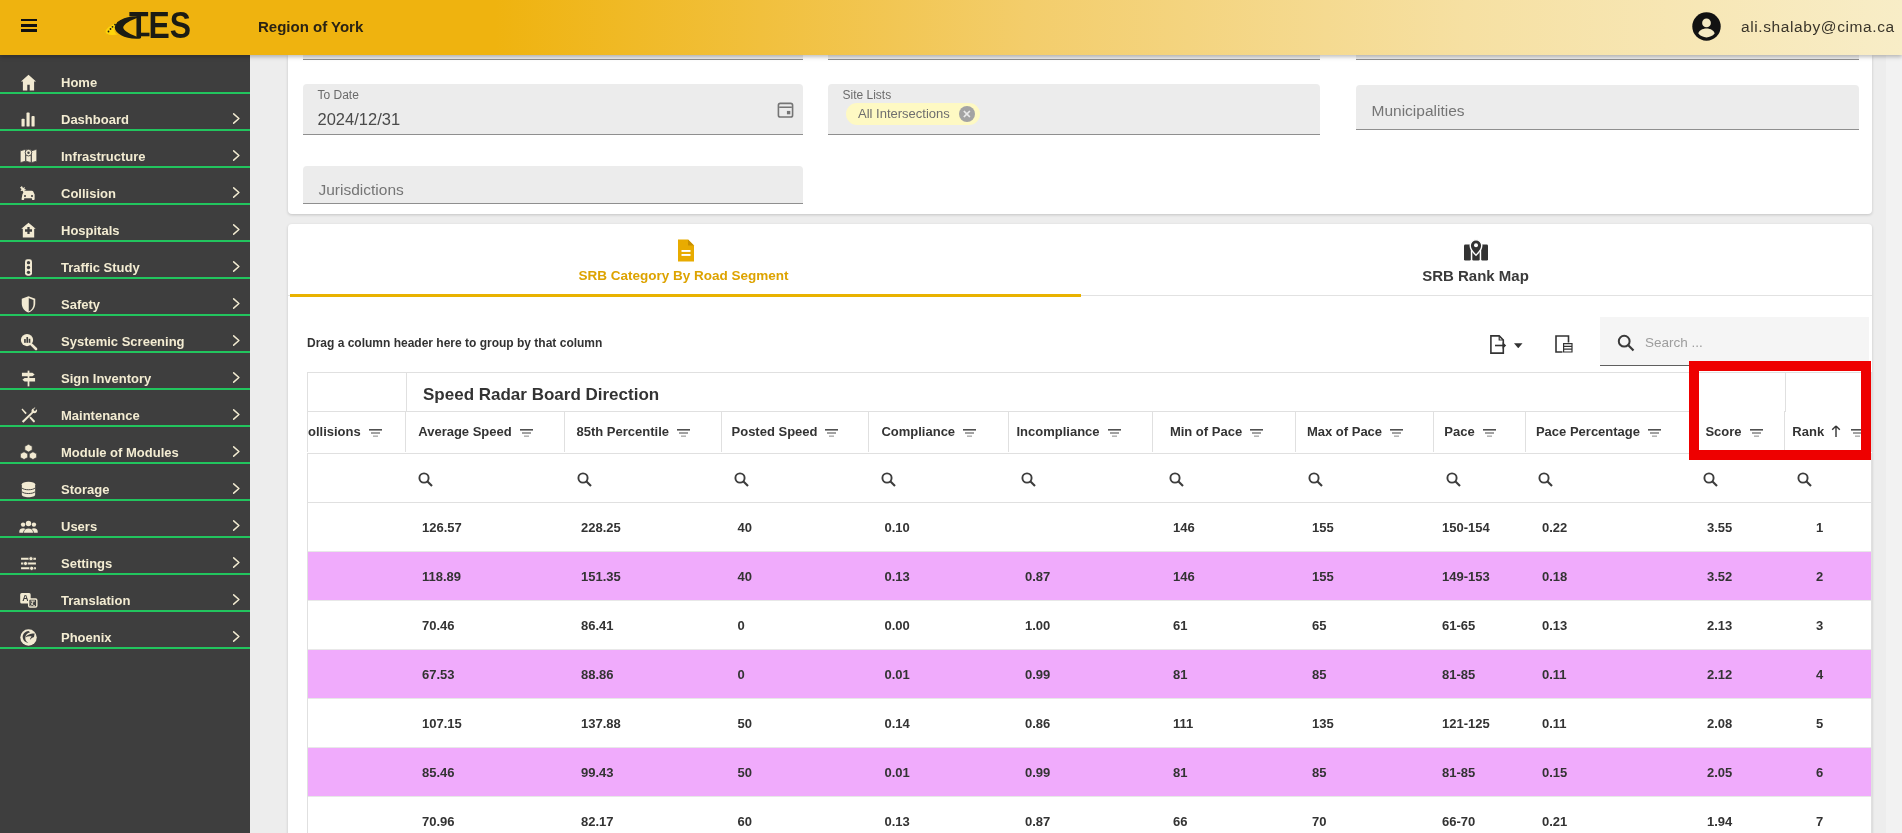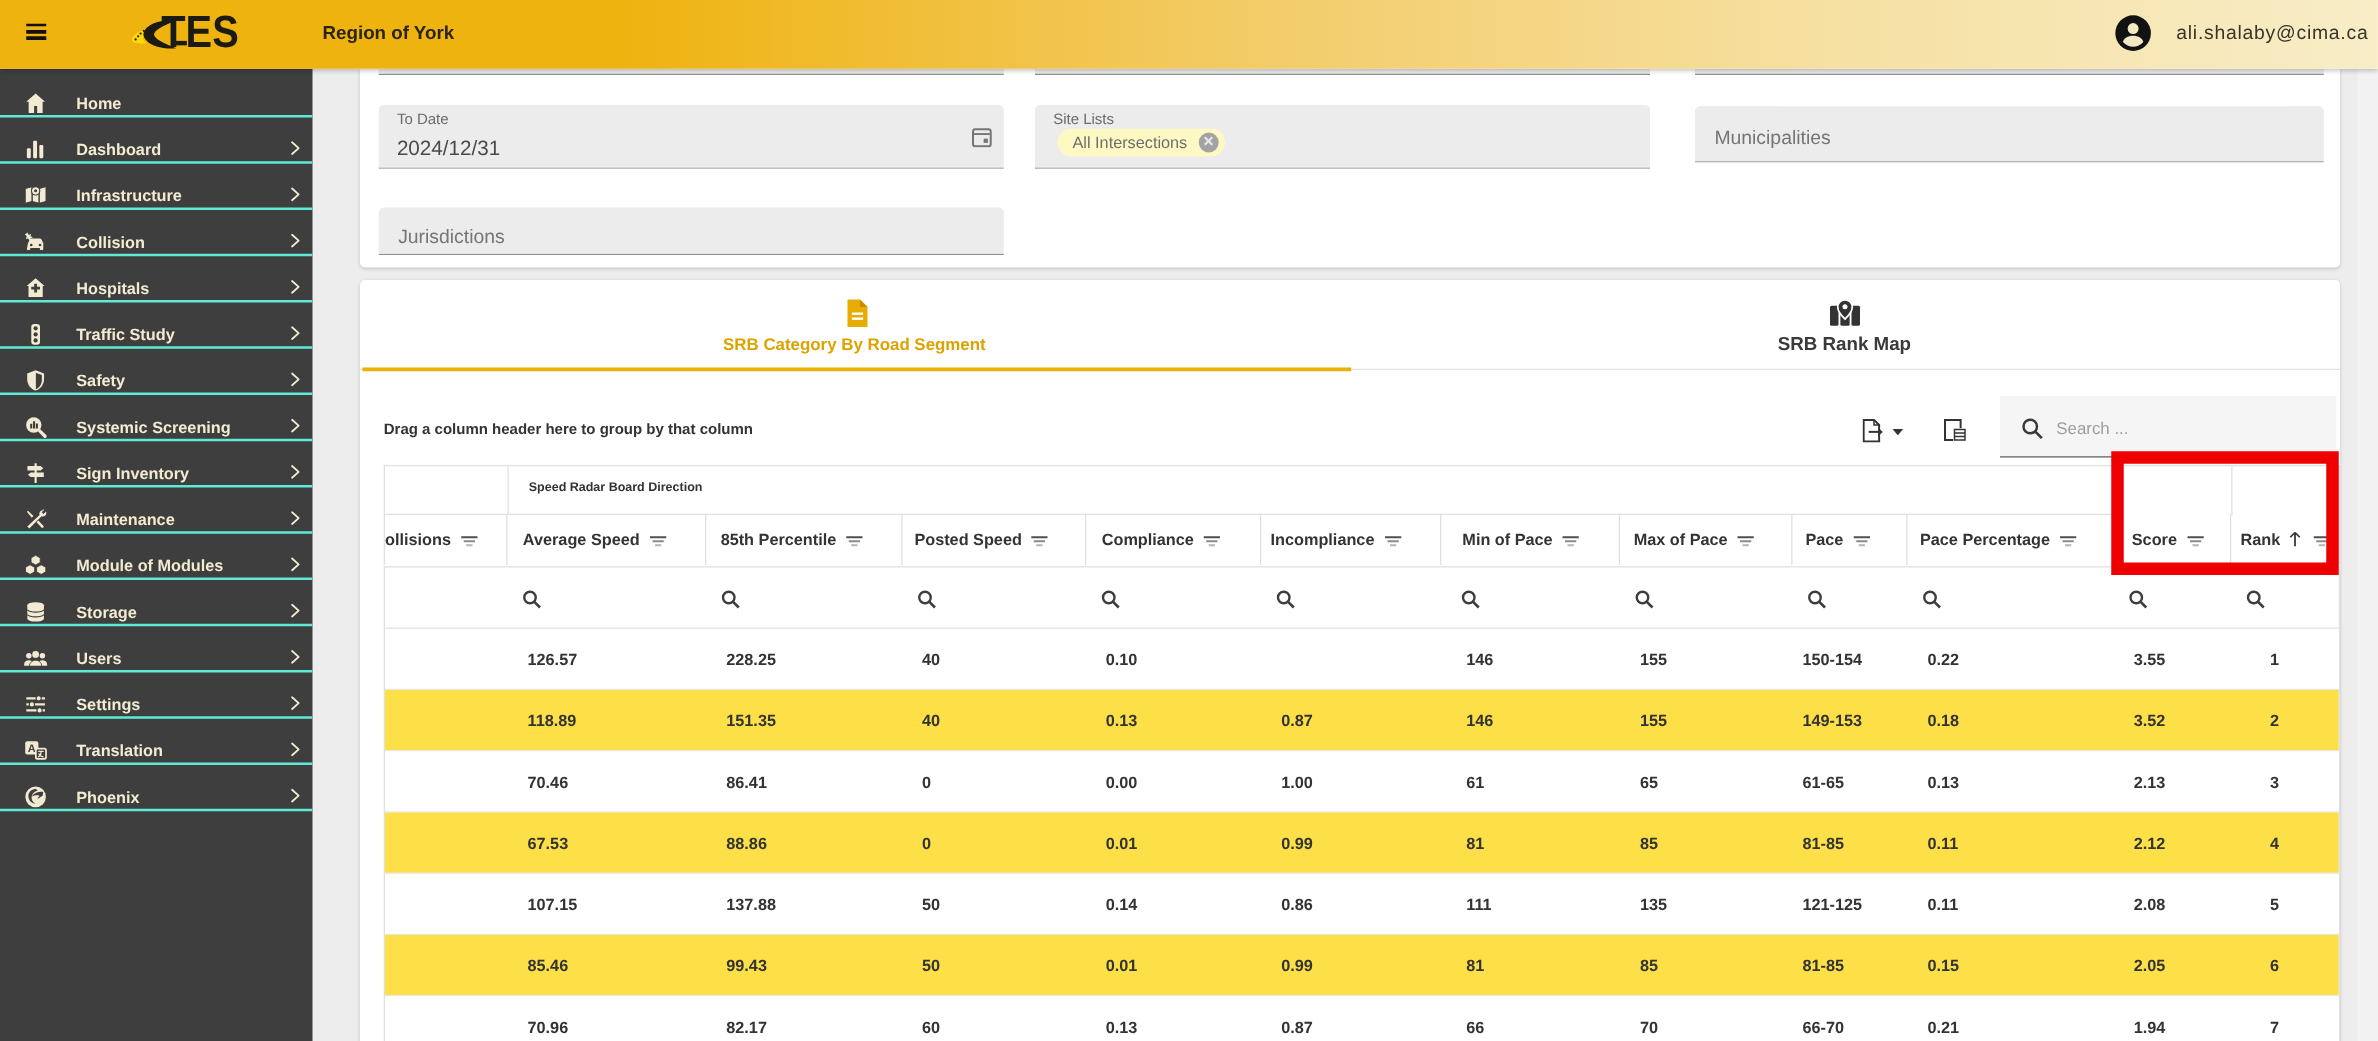--- a/index.html
+++ b/index.html
@@ -8,21 +8,21 @@
   background:linear-gradient(90deg,#efb30f 0%,#efb30f 26%,#f3cd6b 54%,#f6e0a2 77%,#f8edc7 100%);
   box-shadow:0 2px 4px rgba(0,0,0,.25); }
 #burger { position:absolute; left:21px; top:19px; width:16px; height:14px; }
 #burger div { height:2.4px; background:#111; margin-bottom:2.8px; }
 #logo { position:absolute; left:103px; top:9px; }
 #rtitle { position:absolute; left:258px; top:17.5px; font-size:15px; font-weight:bold; color:#2b2313; }
 #avatar { position:absolute; left:1691px; top:11px; }
 #email { position:absolute; left:1741px; top:18px; font-size:15.5px; letter-spacing:.6px; color:#3a352a; }
 
 #sidebar { position:absolute; left:0; top:55px; width:250px; height:778px; background:#3e3e3e; z-index:20; padding-top:1.5px; overflow:hidden; }
-.mi { height:37px; position:relative; border-bottom:2px solid #5eead4;padding-left:21px; }
+.mi { height:37px; position:relative; border-bottom:2px solid #22c55e;padding-left:21px; }
 .mic { position:absolute; left:18px; top:15px; width:21px; height:21px; }
 .mtxt { position:absolute; left:61px; top:18.5px; font-size:13px; font-weight:bold; color:#f3ecd2; }
 .chev { position:absolute; right:7px; top:16px; }
 
 #card1 { position:absolute; left:287.5px; top:55px; width:1584px; height:159px; background:#fff;
   border-radius:0 0 4px 4px; box-shadow:0 1px 3px rgba(0,0,0,.18); z-index:5; }
 #card2 { position:absolute; left:287.5px; top:224px; width:1584px; height:616px; background:#fff;
   border-radius:4px 4px 0 0; box-shadow:0 1px 3px rgba(0,0,0,.18); z-index:5; }
 
 .fld { position:absolute; background:#ececec; border-radius:4px 4px 0 0; border-bottom:1px solid #8f8f8f; }
@@ -47,33 +47,33 @@
 #dragtxt { position:absolute; left:19.5px; top:112px; font-size:12px; font-weight:bold; color:#333; }
 #searchbox { position:absolute; left:1312.5px; top:93px; width:269px; height:49px; background:#f5f5f5;
   border-bottom:1px solid #5f5f5f; }
 #searchbox .ph { position:absolute; left:45px; top:18px; font-size:13.5px; color:#9d9d9d; }
 #searchbox svg { position:absolute; left:17px; top:17px; }
 .tbico { position:absolute; top:110px; } .tbico svg { display:block; }
 
 #tbl { position:absolute; left:19px; top:148px; width:1565px; }
 #tbl .line { position:absolute; left:0; width:1565px; height:1px; background:#e0e0e0; }
 #band { position:absolute; top:0; left:0; width:1565px; height:39px; border-top:1px solid #e0e0e0; border-left:1px solid #e0e0e0; border-right:1px solid #e0e0e0; }
-#bandtxt { position:absolute; left:115.5px; top:12px; font-size:10px; font-weight:bold; color:#333; }
+#bandtxt { position:absolute; left:115.5px; top:12px; font-size:17px; font-weight:bold; color:#333; }
 .vb { position:absolute; width:1px; background:#e0e0e0; }
 #hrow { position:absolute; top:39px; left:0; width:1565px; height:40.5px; border-left:1px solid #e0e0e0; border-right:1px solid #e0e0e0; }
 .hc { position:absolute; top:0; height:40.5px; display:flex; align-items:center; justify-content:center;
   padding-right:18px; border-right:1px solid #e0e0e0; font-size:13px; font-weight:bold; color:#333; }
 .hc0 { justify-content:flex-start; padding-left:0; }
 .hc:last-child { border-right:none; }
 .fic { margin-left:7px; }
 #frow { position:absolute; top:80.5px; left:0; width:1565px; height:49.5px; border-left:1px solid #e0e0e0; border-right:1px solid #e0e0e0; border-top:1px solid #e0e0e0; }
 .fr-m { position:absolute; top:17px; }
 #dbody { position:absolute; top:129.5px; left:0; width:1565px; height:332px; border-left:1px solid #e0e0e0; border-right:1px solid #e0e0e0; border-top:1px solid #e0e0e0; overflow:hidden; }
 .drow { position:absolute; left:0; width:1565px; height:49px; border-bottom:1px solid #e8e8e8; background:#fff; }
-.drow.alt { background:#fde047; }
+.drow.alt { background:#f0abfc; }
 .dc { position:absolute; top:0; height:49px; line-height:49px; padding-left:16px; font-size:13px; font-weight:bold; color:#333; }
 
 #redbox { position:absolute; left:1689px; top:361px; width:182px; height:99px; border:10px solid #ee0000; z-index:40; }
 #gutter { position:absolute; left:1886px; top:55px; width:16px; height:778px; background:#f2f2f2; z-index:6; }
 </style></head>
 <body>
 <div id="gutter"></div>
 <div id="sidebar">
 <div class="mi">
       <span class="mic"><svg width="21" height="21" viewBox="0 0 24 24">

